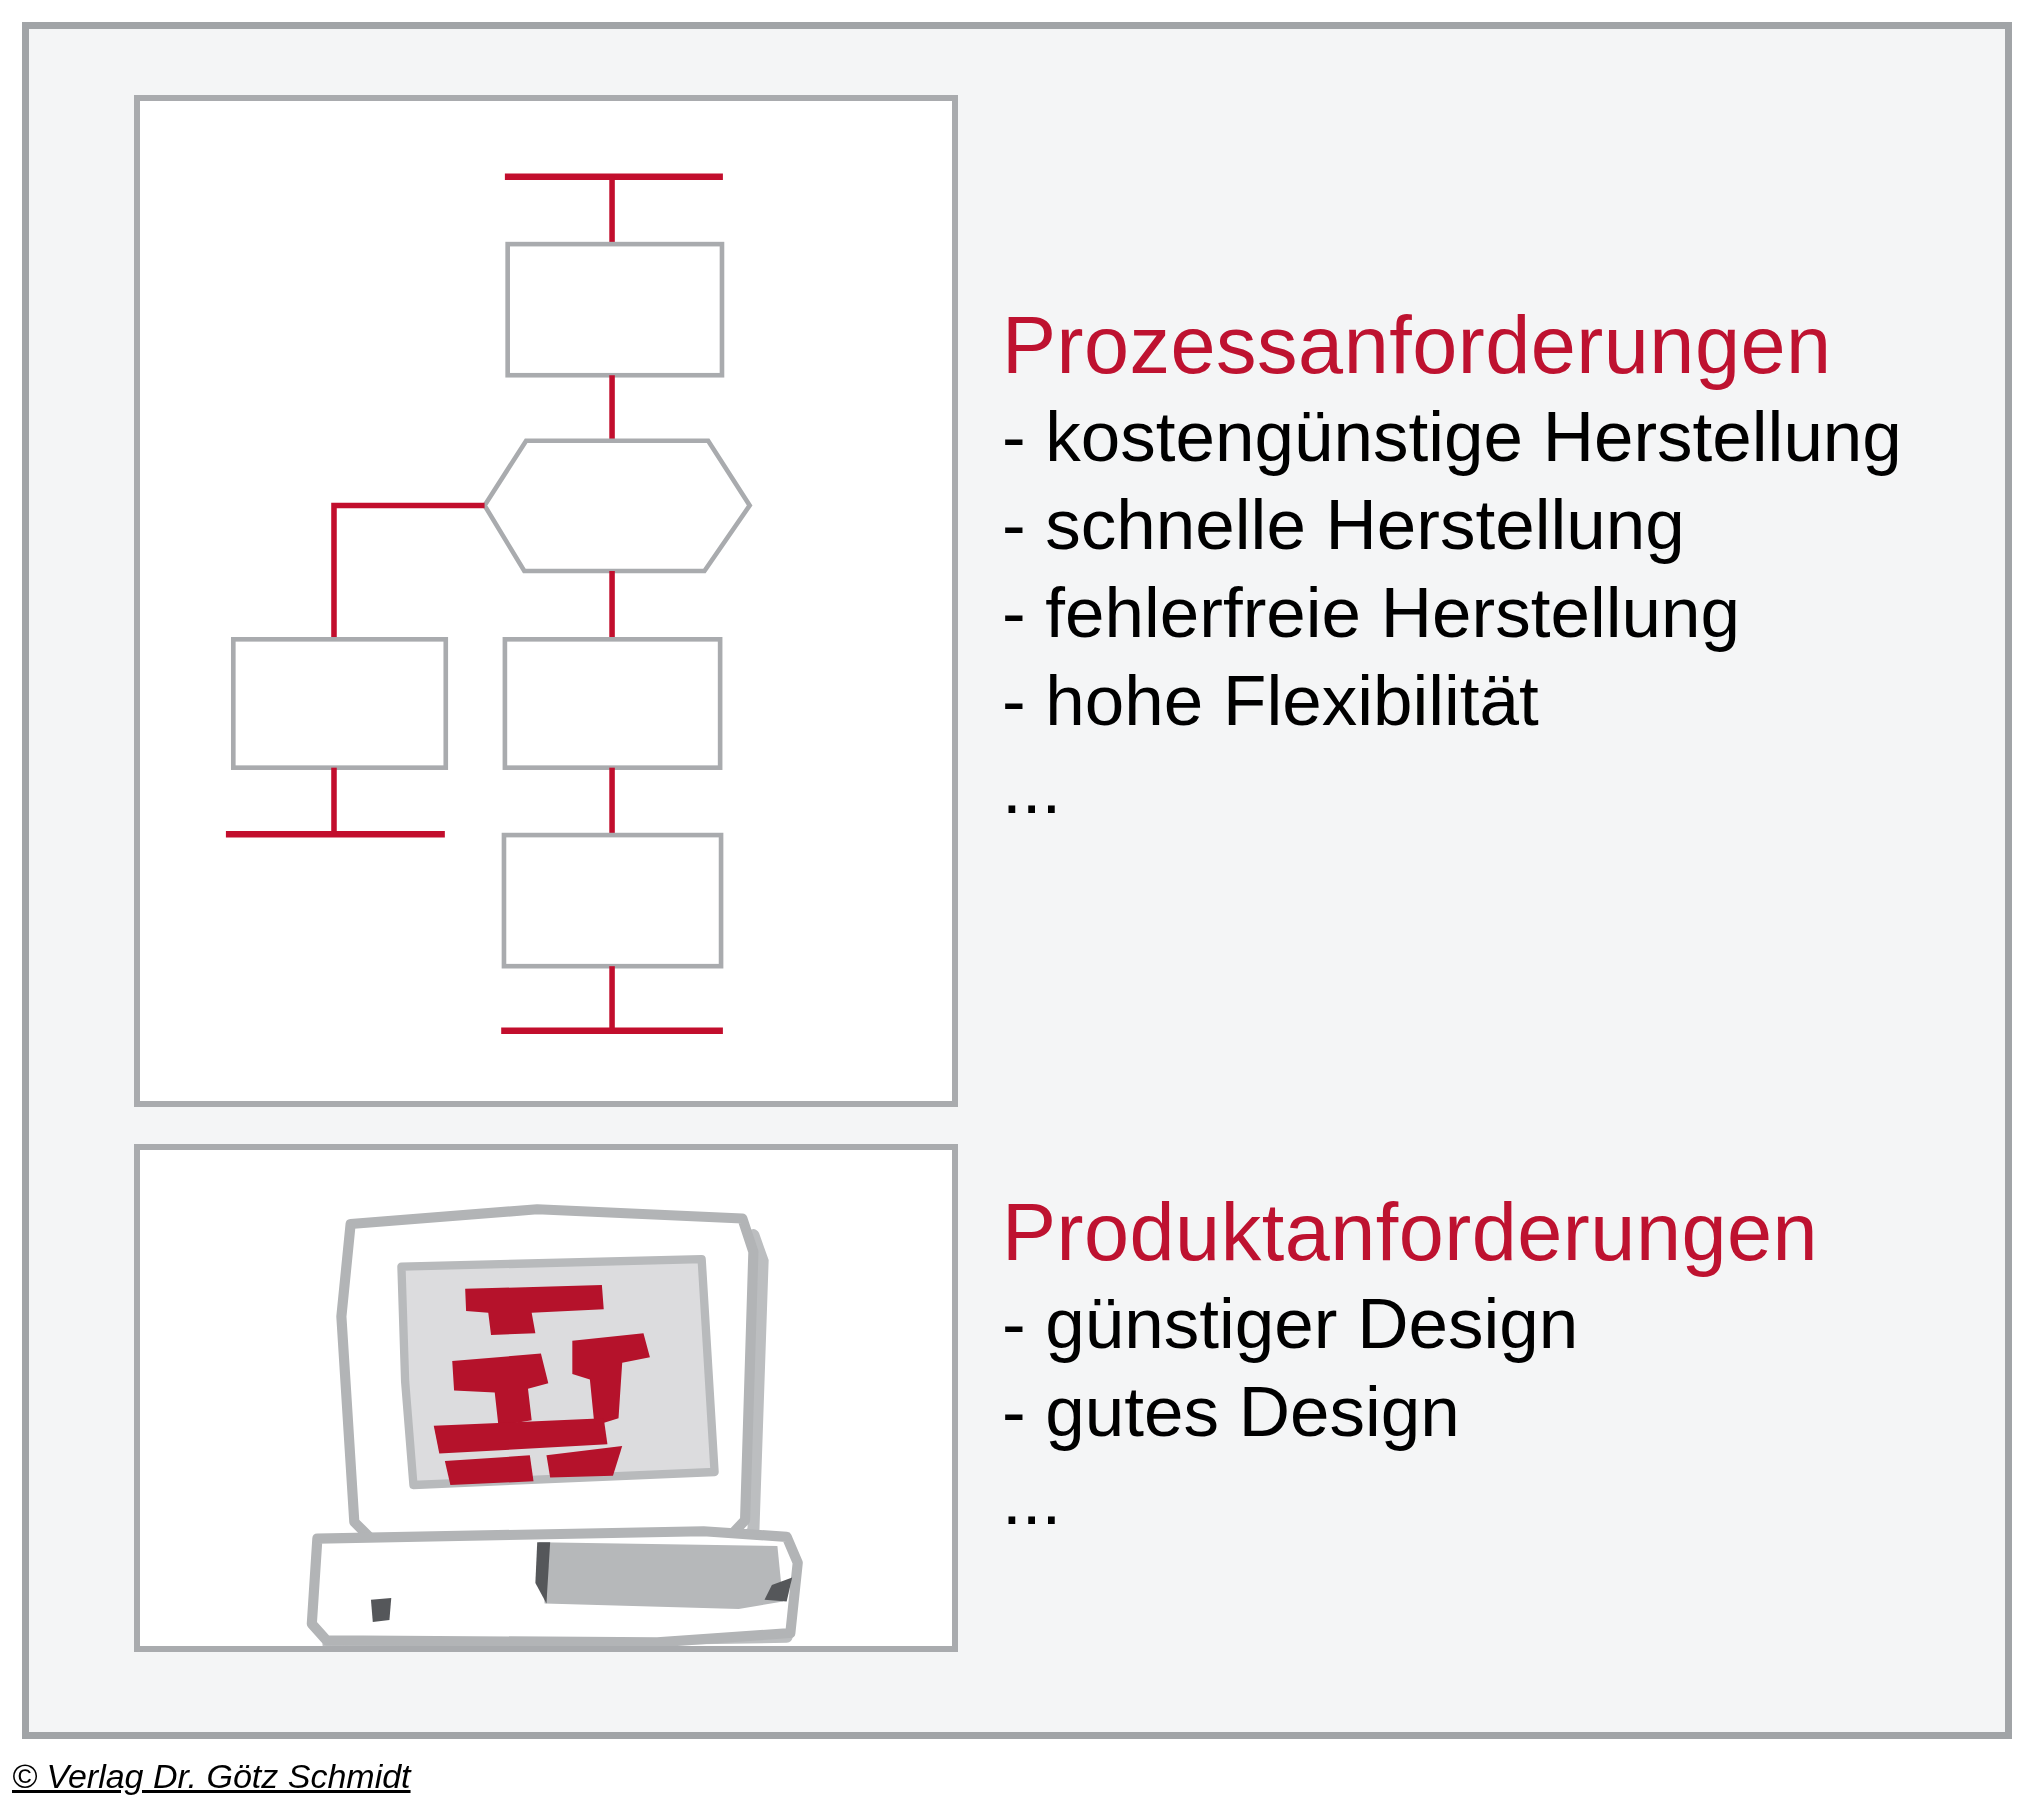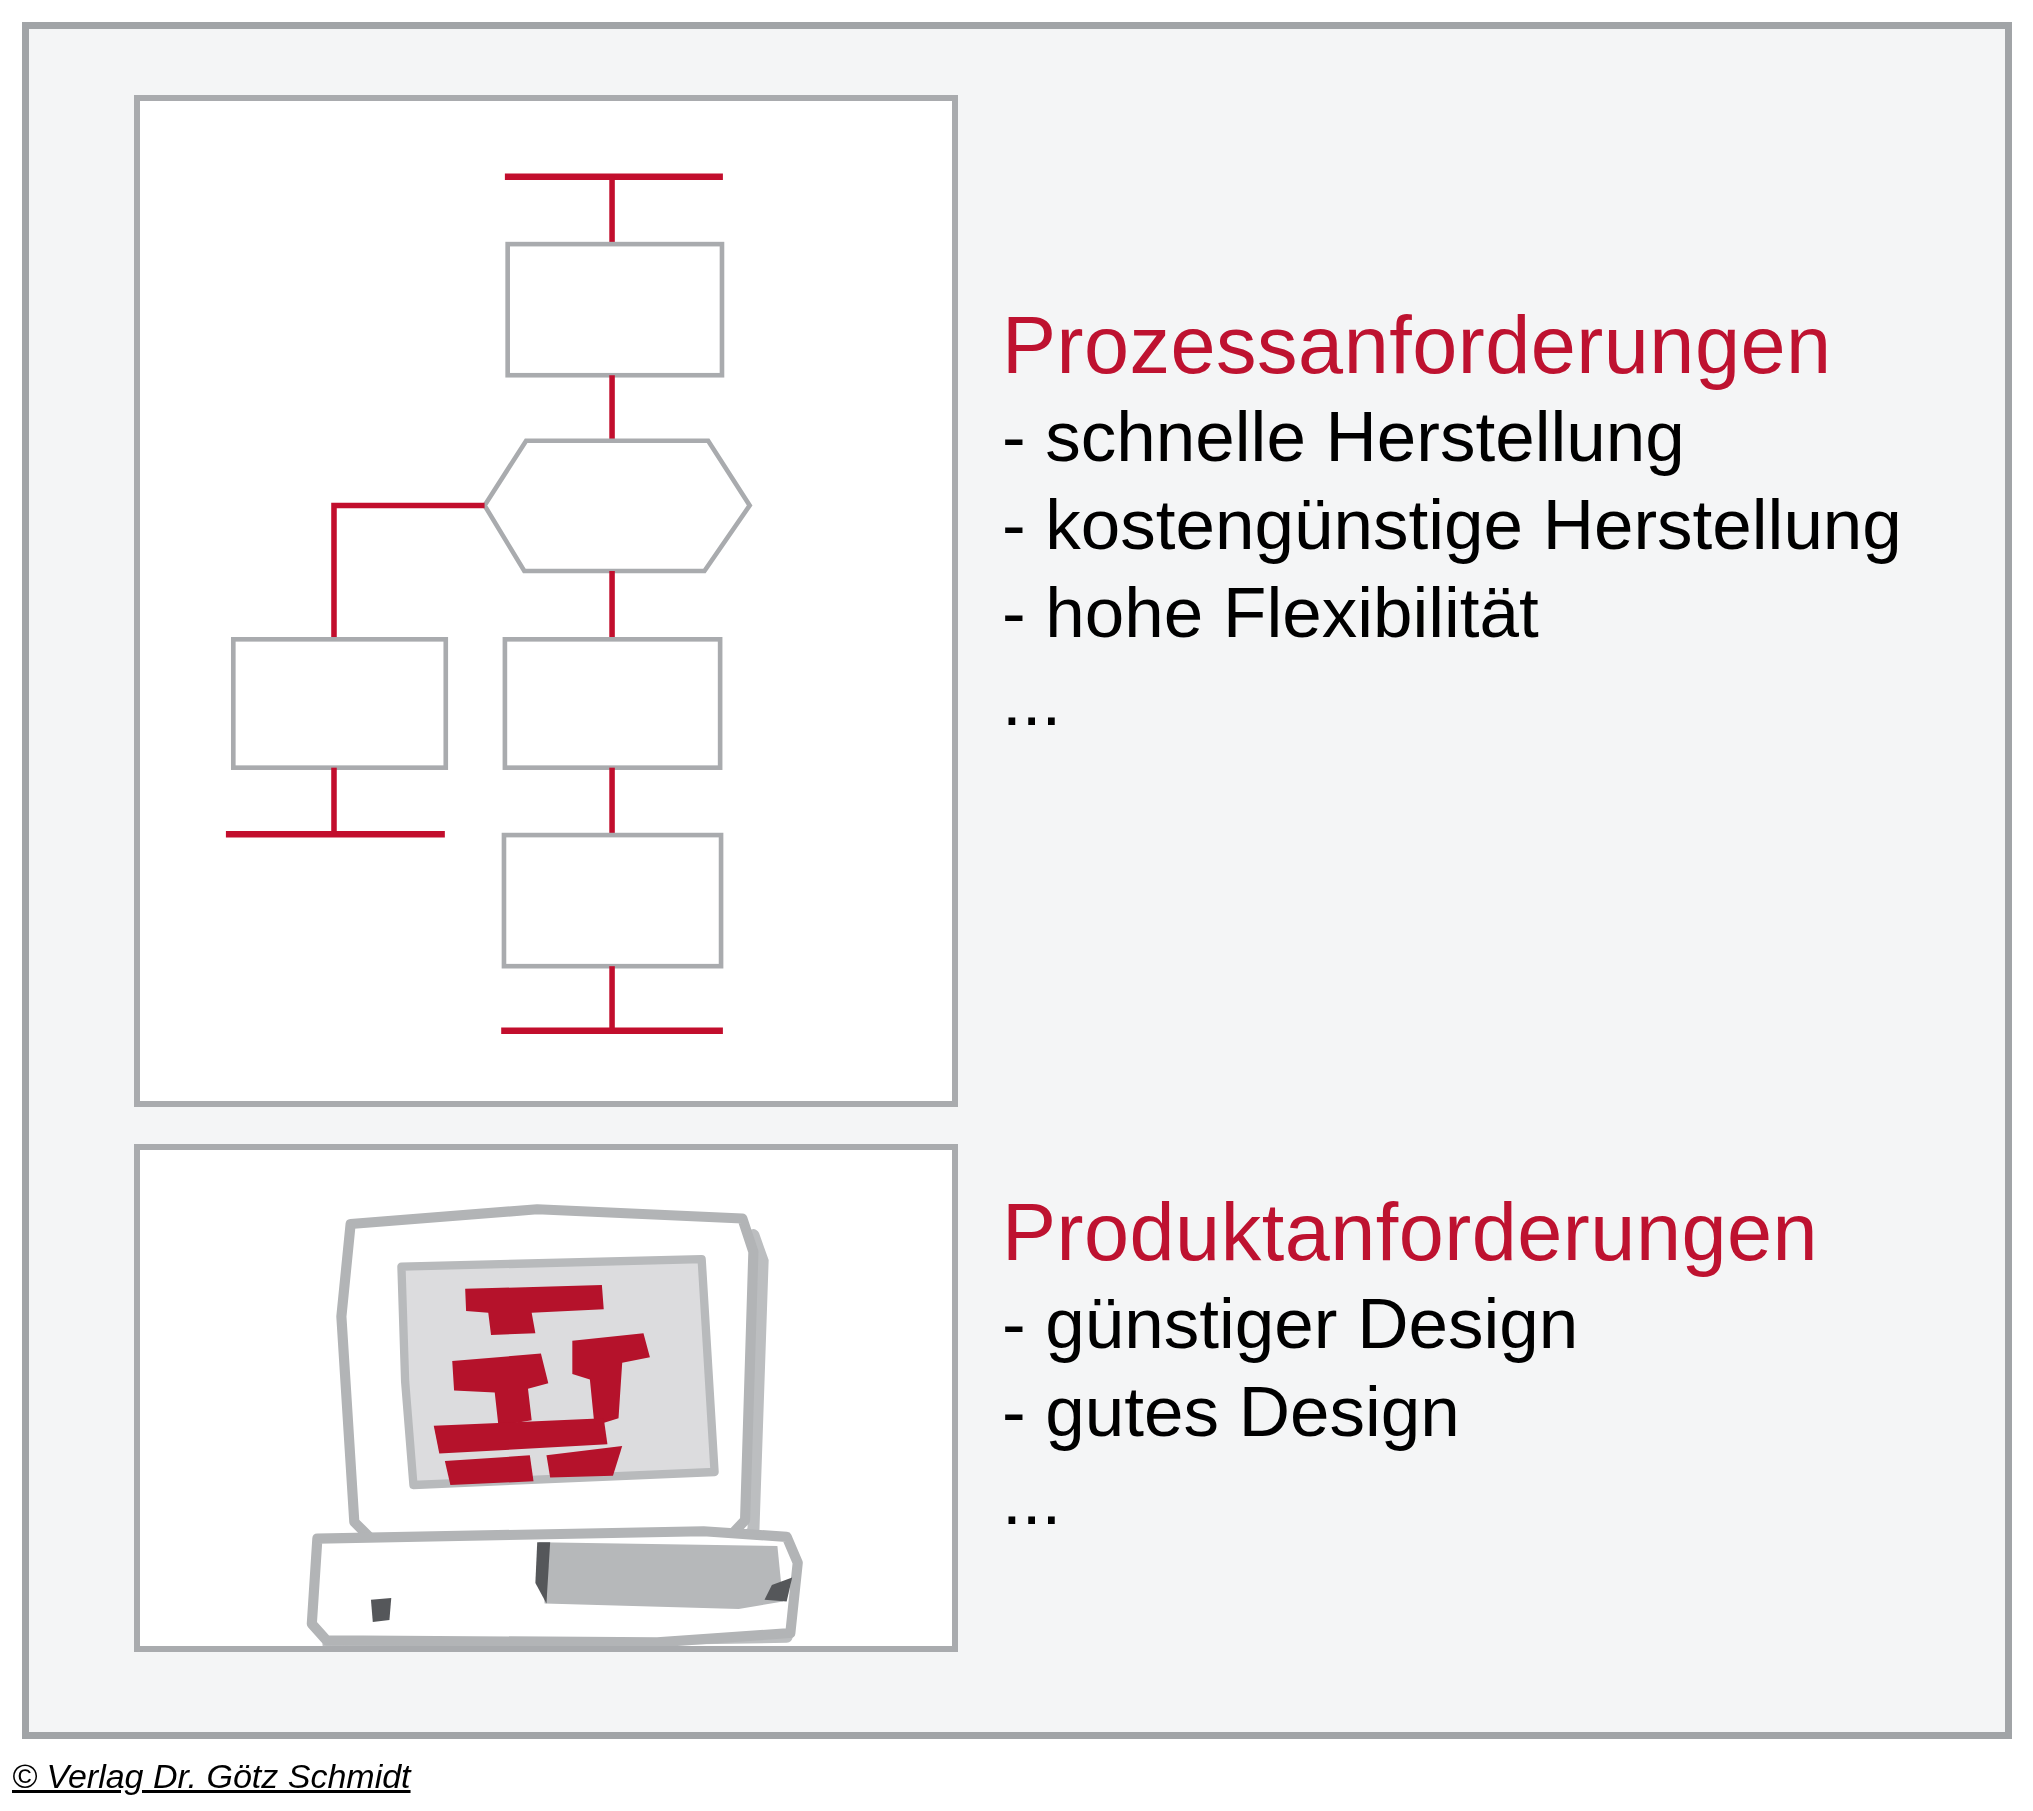--- a/index.html
+++ b/index.html
@@ -105,22 +105,23 @@
       <polygon class="pc-dark" points="430,424 444,424 440,490 428,468"></polygon>
       <polygon class="pc-dark" points="684,470 706,462 700,488 676,486"></polygon>
 
       <polygon class="pc-dark" points="250,486 272,484 270,508 252,510"></polygon>
     </svg>
   </div>
 
   <div class="textcol t-top">
     <h2 class="heading">Prozessanforderungen</h2>
     <ul class="bullets">
+      <li>- kostengünstige Herstellung</li>
       <li>- schnelle Herstellung</li>
-      <li>- kostengünstige Herstellung</li>
+      <li>- fehlerfreie Herstellung</li>
       <li>- hohe Flexibilität</li>
       <li>...</li>
     </ul>
   </div>
 
   <div class="textcol t-bottom">
     <h2 class="heading">Produktanforderungen</h2>
     <ul class="bullets">
       <li>- günstiger Design</li>
       <li>- gutes Design</li>

